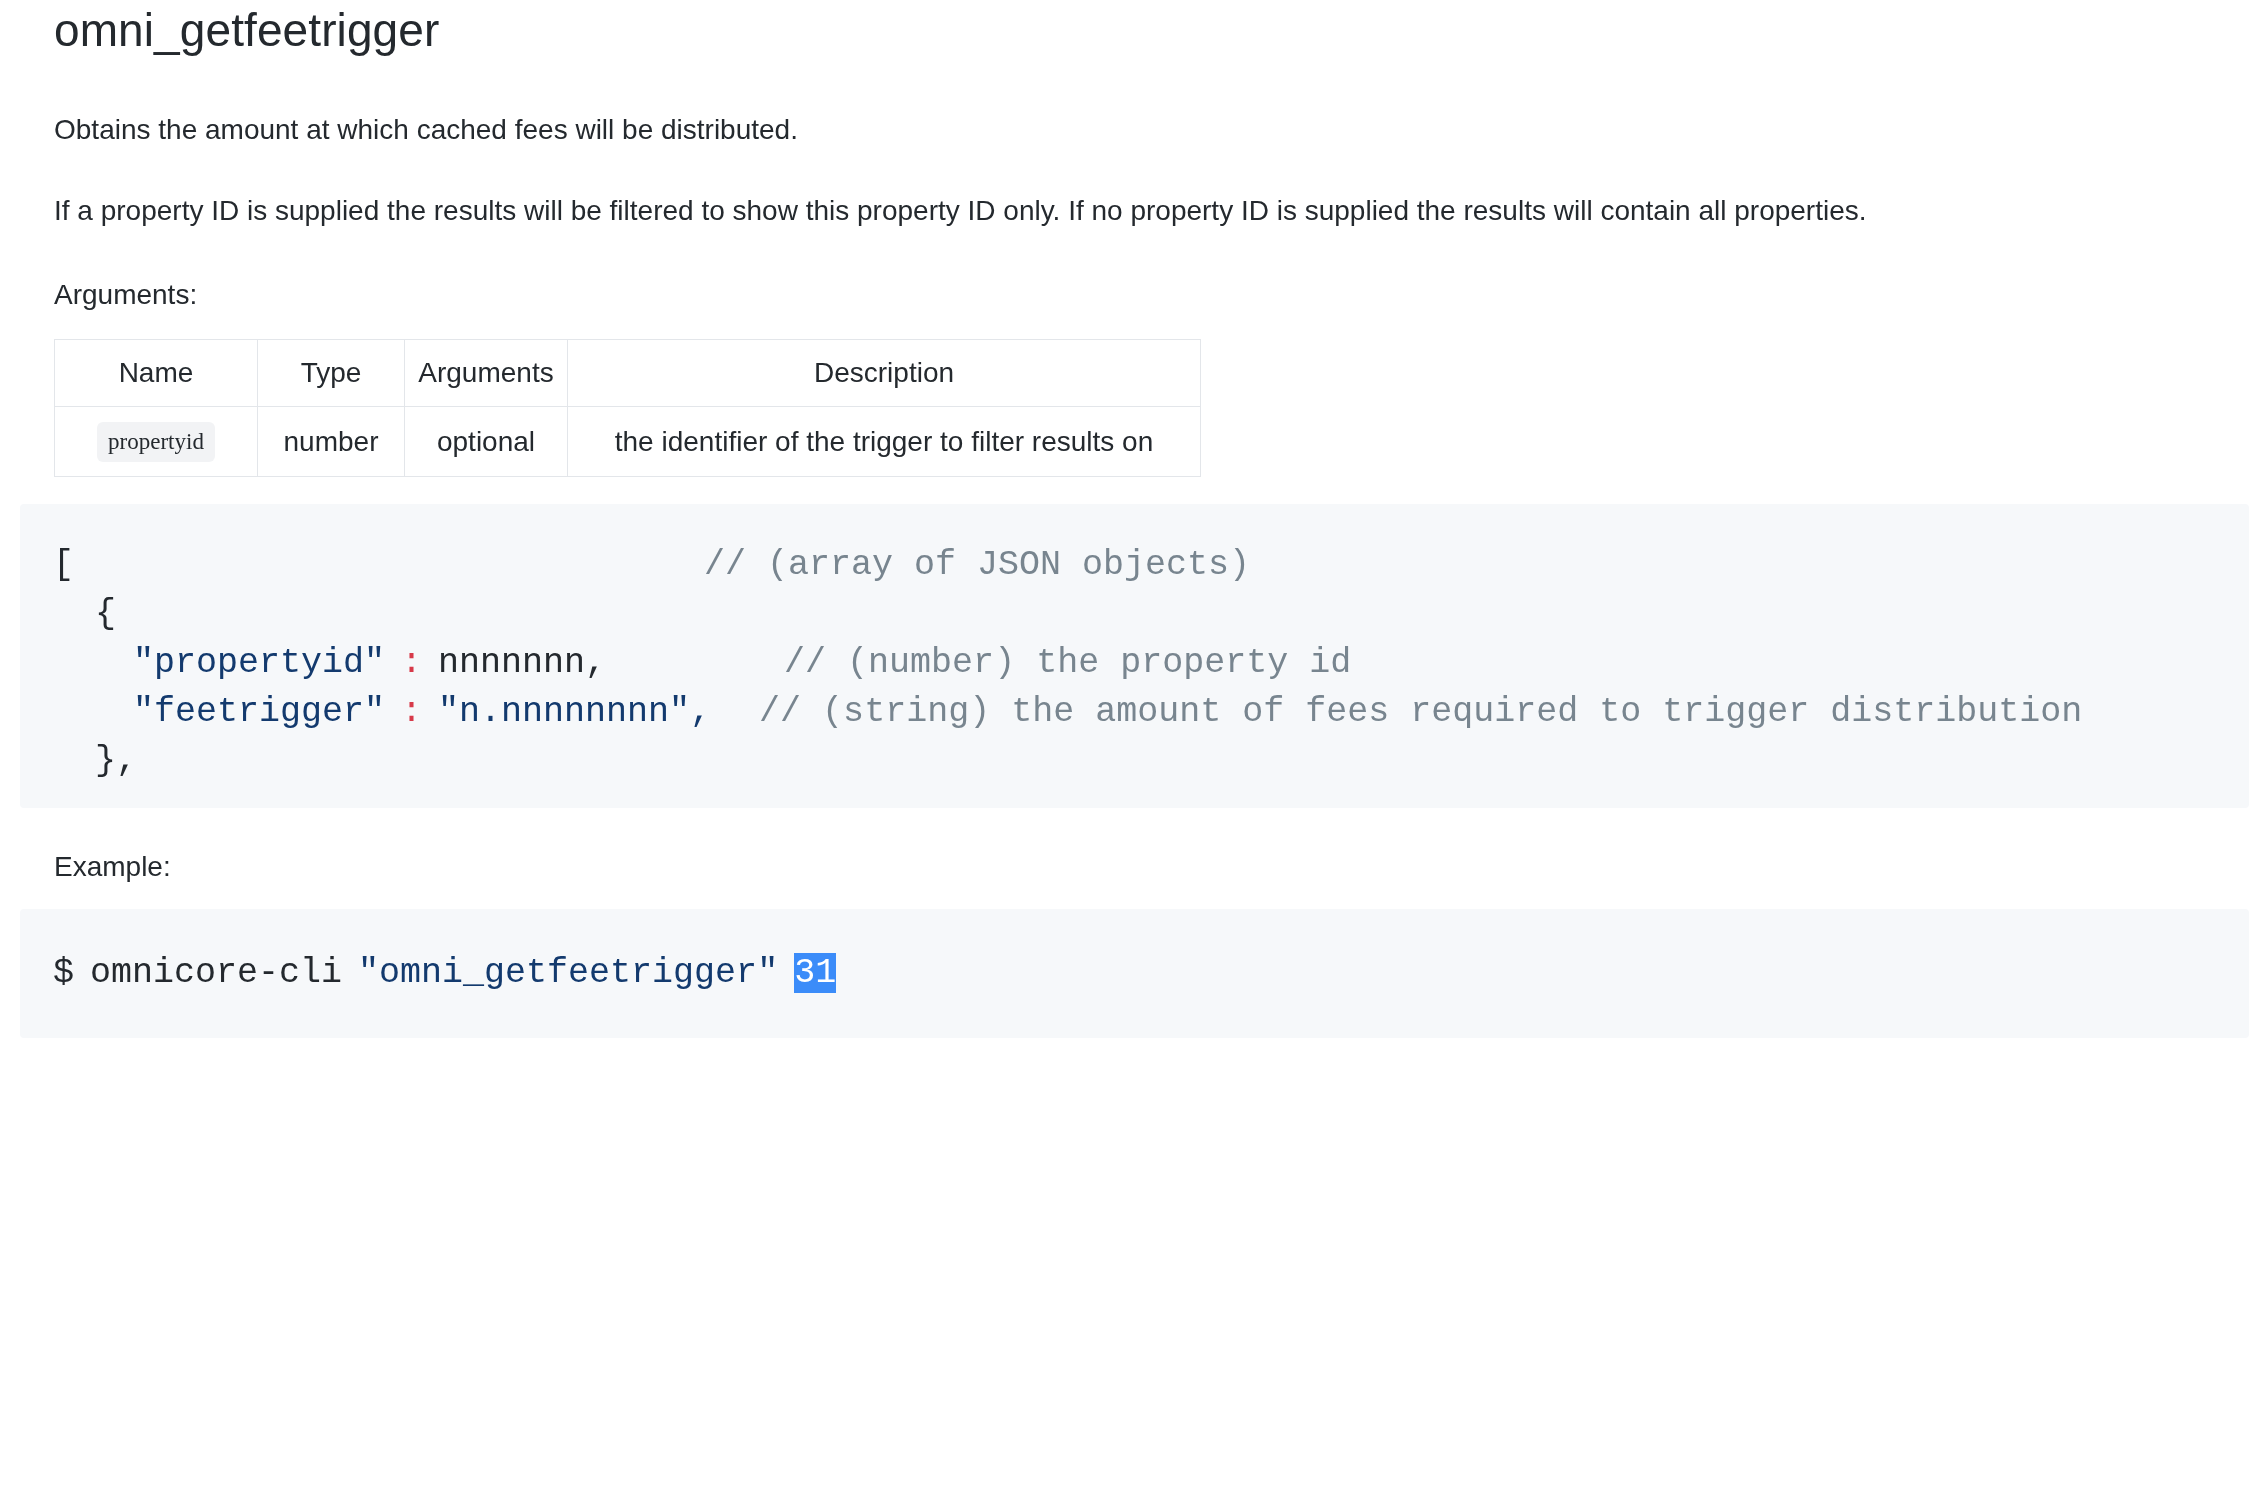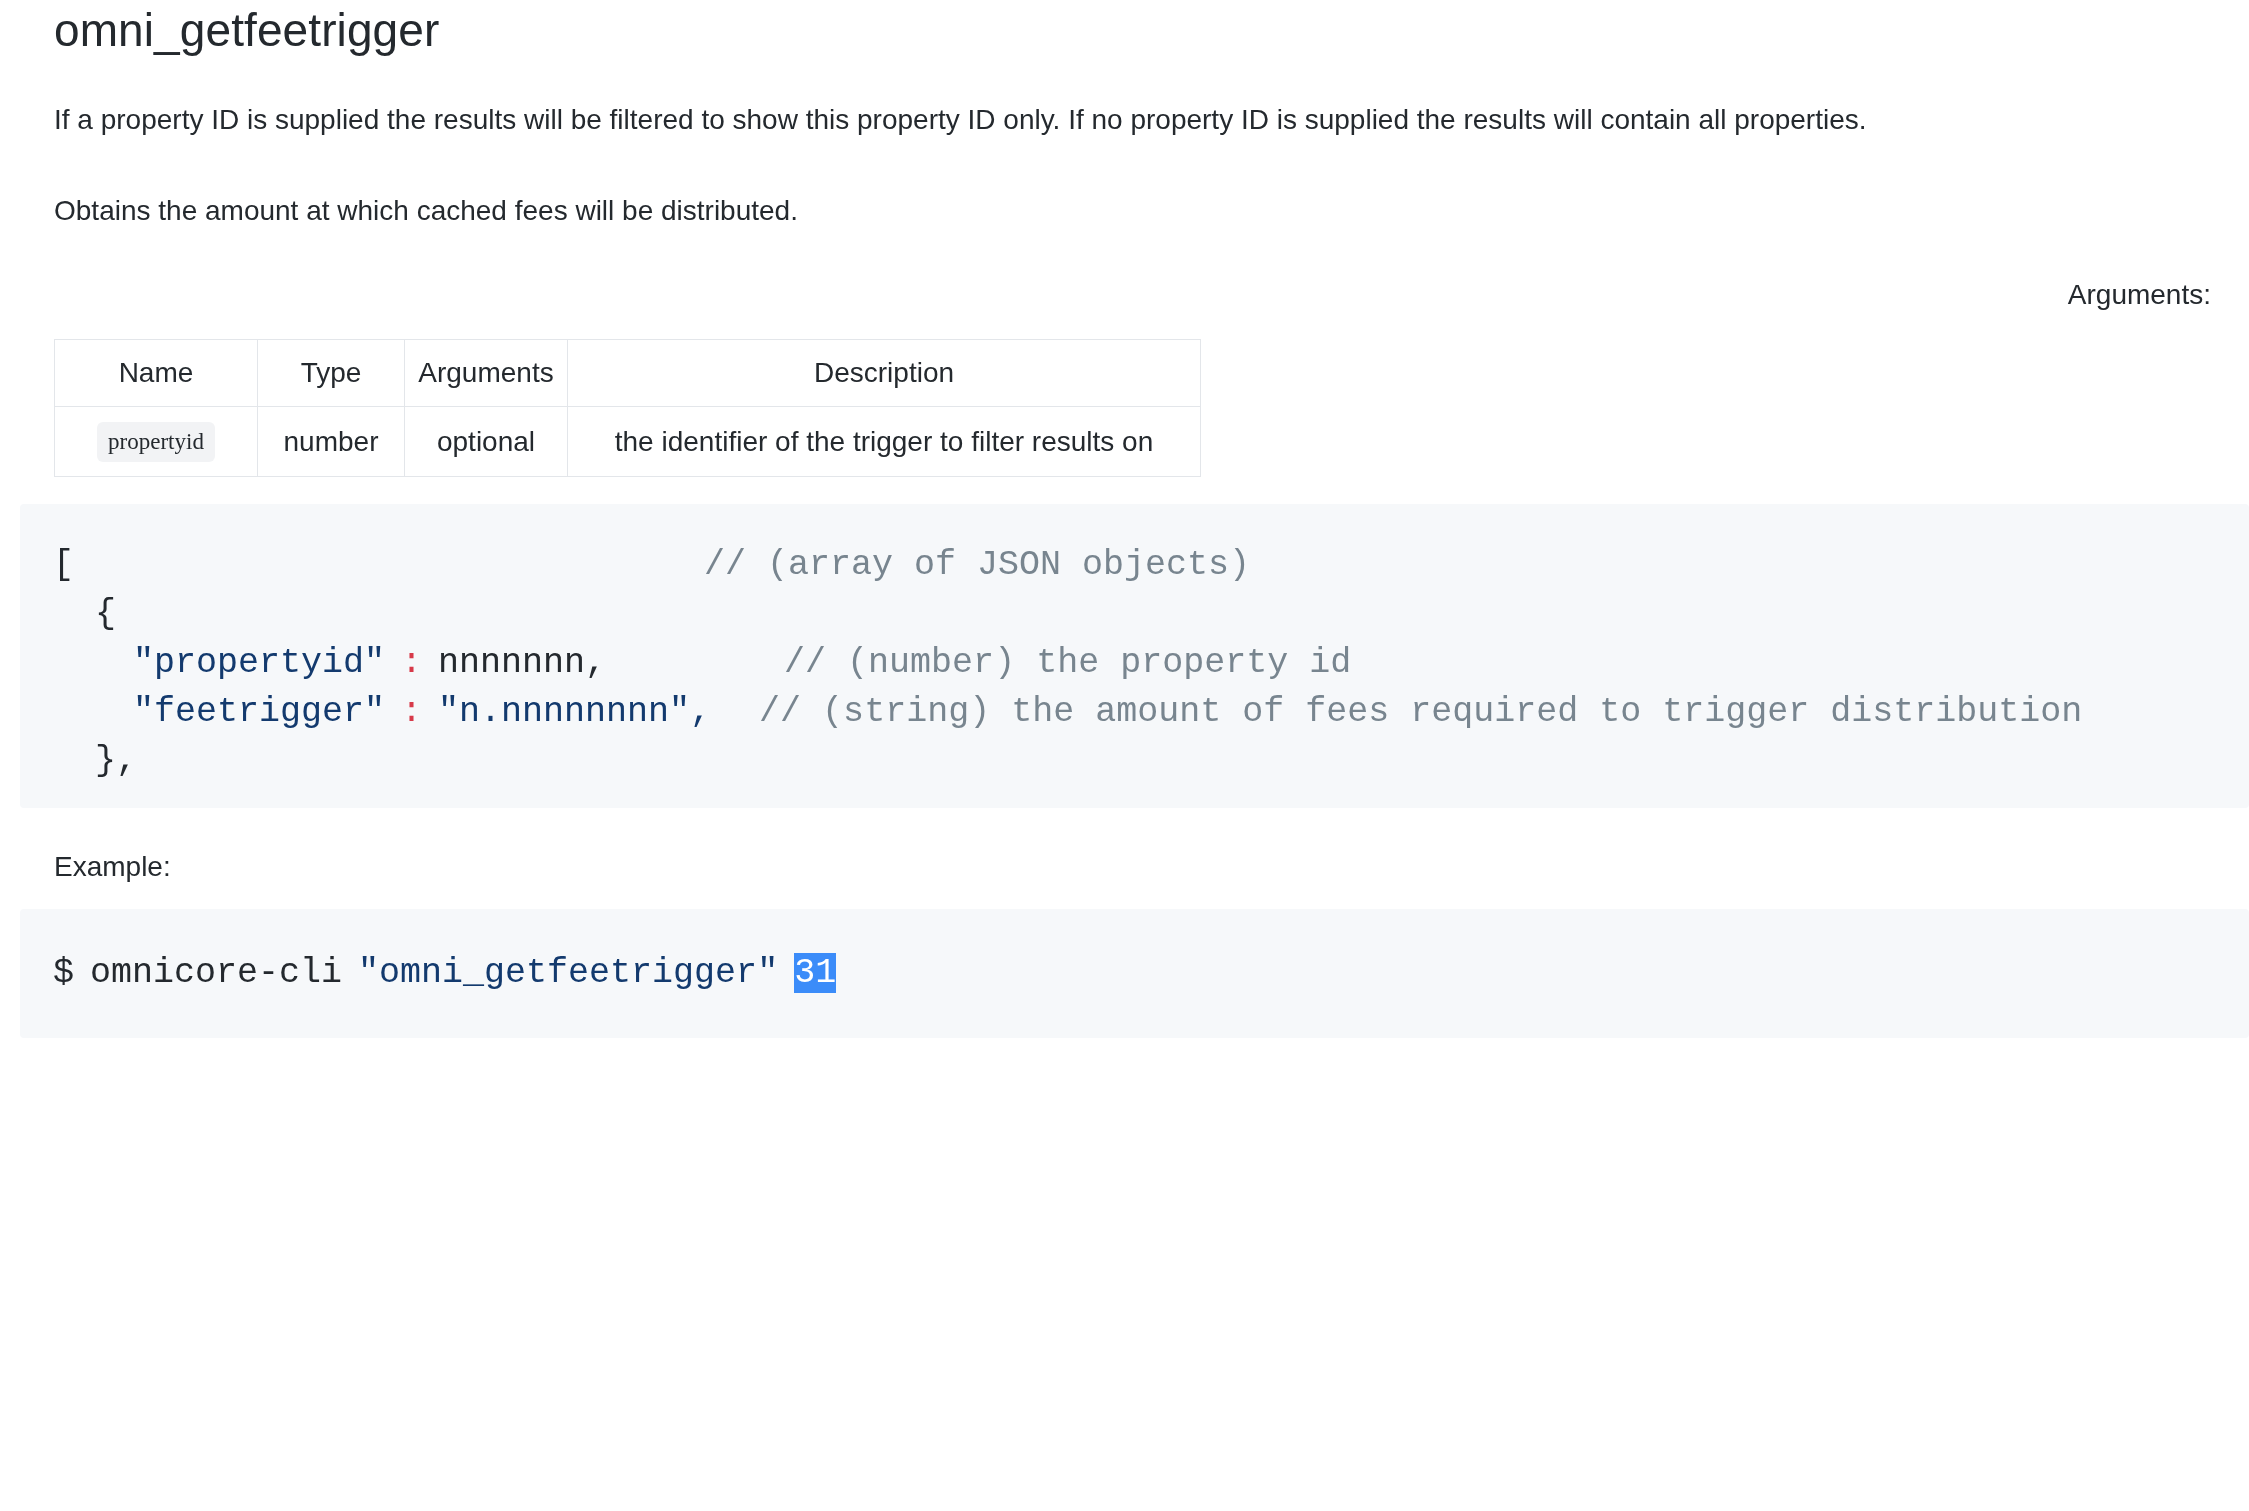--- a/index.html
+++ b/index.html
@@ -44,21 +44,21 @@
   }
   .para-1 { margin-top: 48px; }
   .para-2 { margin-top: 38px; max-width: 2180px; }
 
   .section-label {
     font-size: 28px;
     color: #24292e;
     margin: 0;
     font-weight: 400;
   }
-  .label-arguments { margin-top: 47px; text-align: right; }
+  .label-arguments { margin-top: 47px; }
   .label-result    { margin-top: 44px; }
   .label-example   { margin-top: 43px; }
 
   
   .args-table-wrap { margin-top: 28px; }
   table.args-table {
     border-collapse: collapse;
     table-layout: fixed;
     border: 1px solid #e3e6ea;
   }
@@ -127,23 +127,23 @@
   .cl { display: block; }
   .gap { display: inline-block; }
 </style>
 </head>
 <body>
 
 <div class="page">
 
   <h1 class="doc-title">omni_getfeetrigger</h1>
 
+  <p class="para para-1">Obtains the amount at which cached fees will be distributed.</p>
+
   <p class="para para-2">If a property ID is supplied the results will be filtered to show this property ID only. If no property ID is supplied the results will contain all properties.</p>
-
-  <p class="para para-1">Obtains the amount at which cached fees will be distributed.</p>
 
   <p class="section-label label-arguments">Arguments:</p>
 
   <div class="args-table-wrap">
     <table class="args-table">
       <thead>
         <tr>
           <th class="col-name">Name</th>
           <th class="col-type">Type</th>
           <th class="col-presence">Arguments</th>

